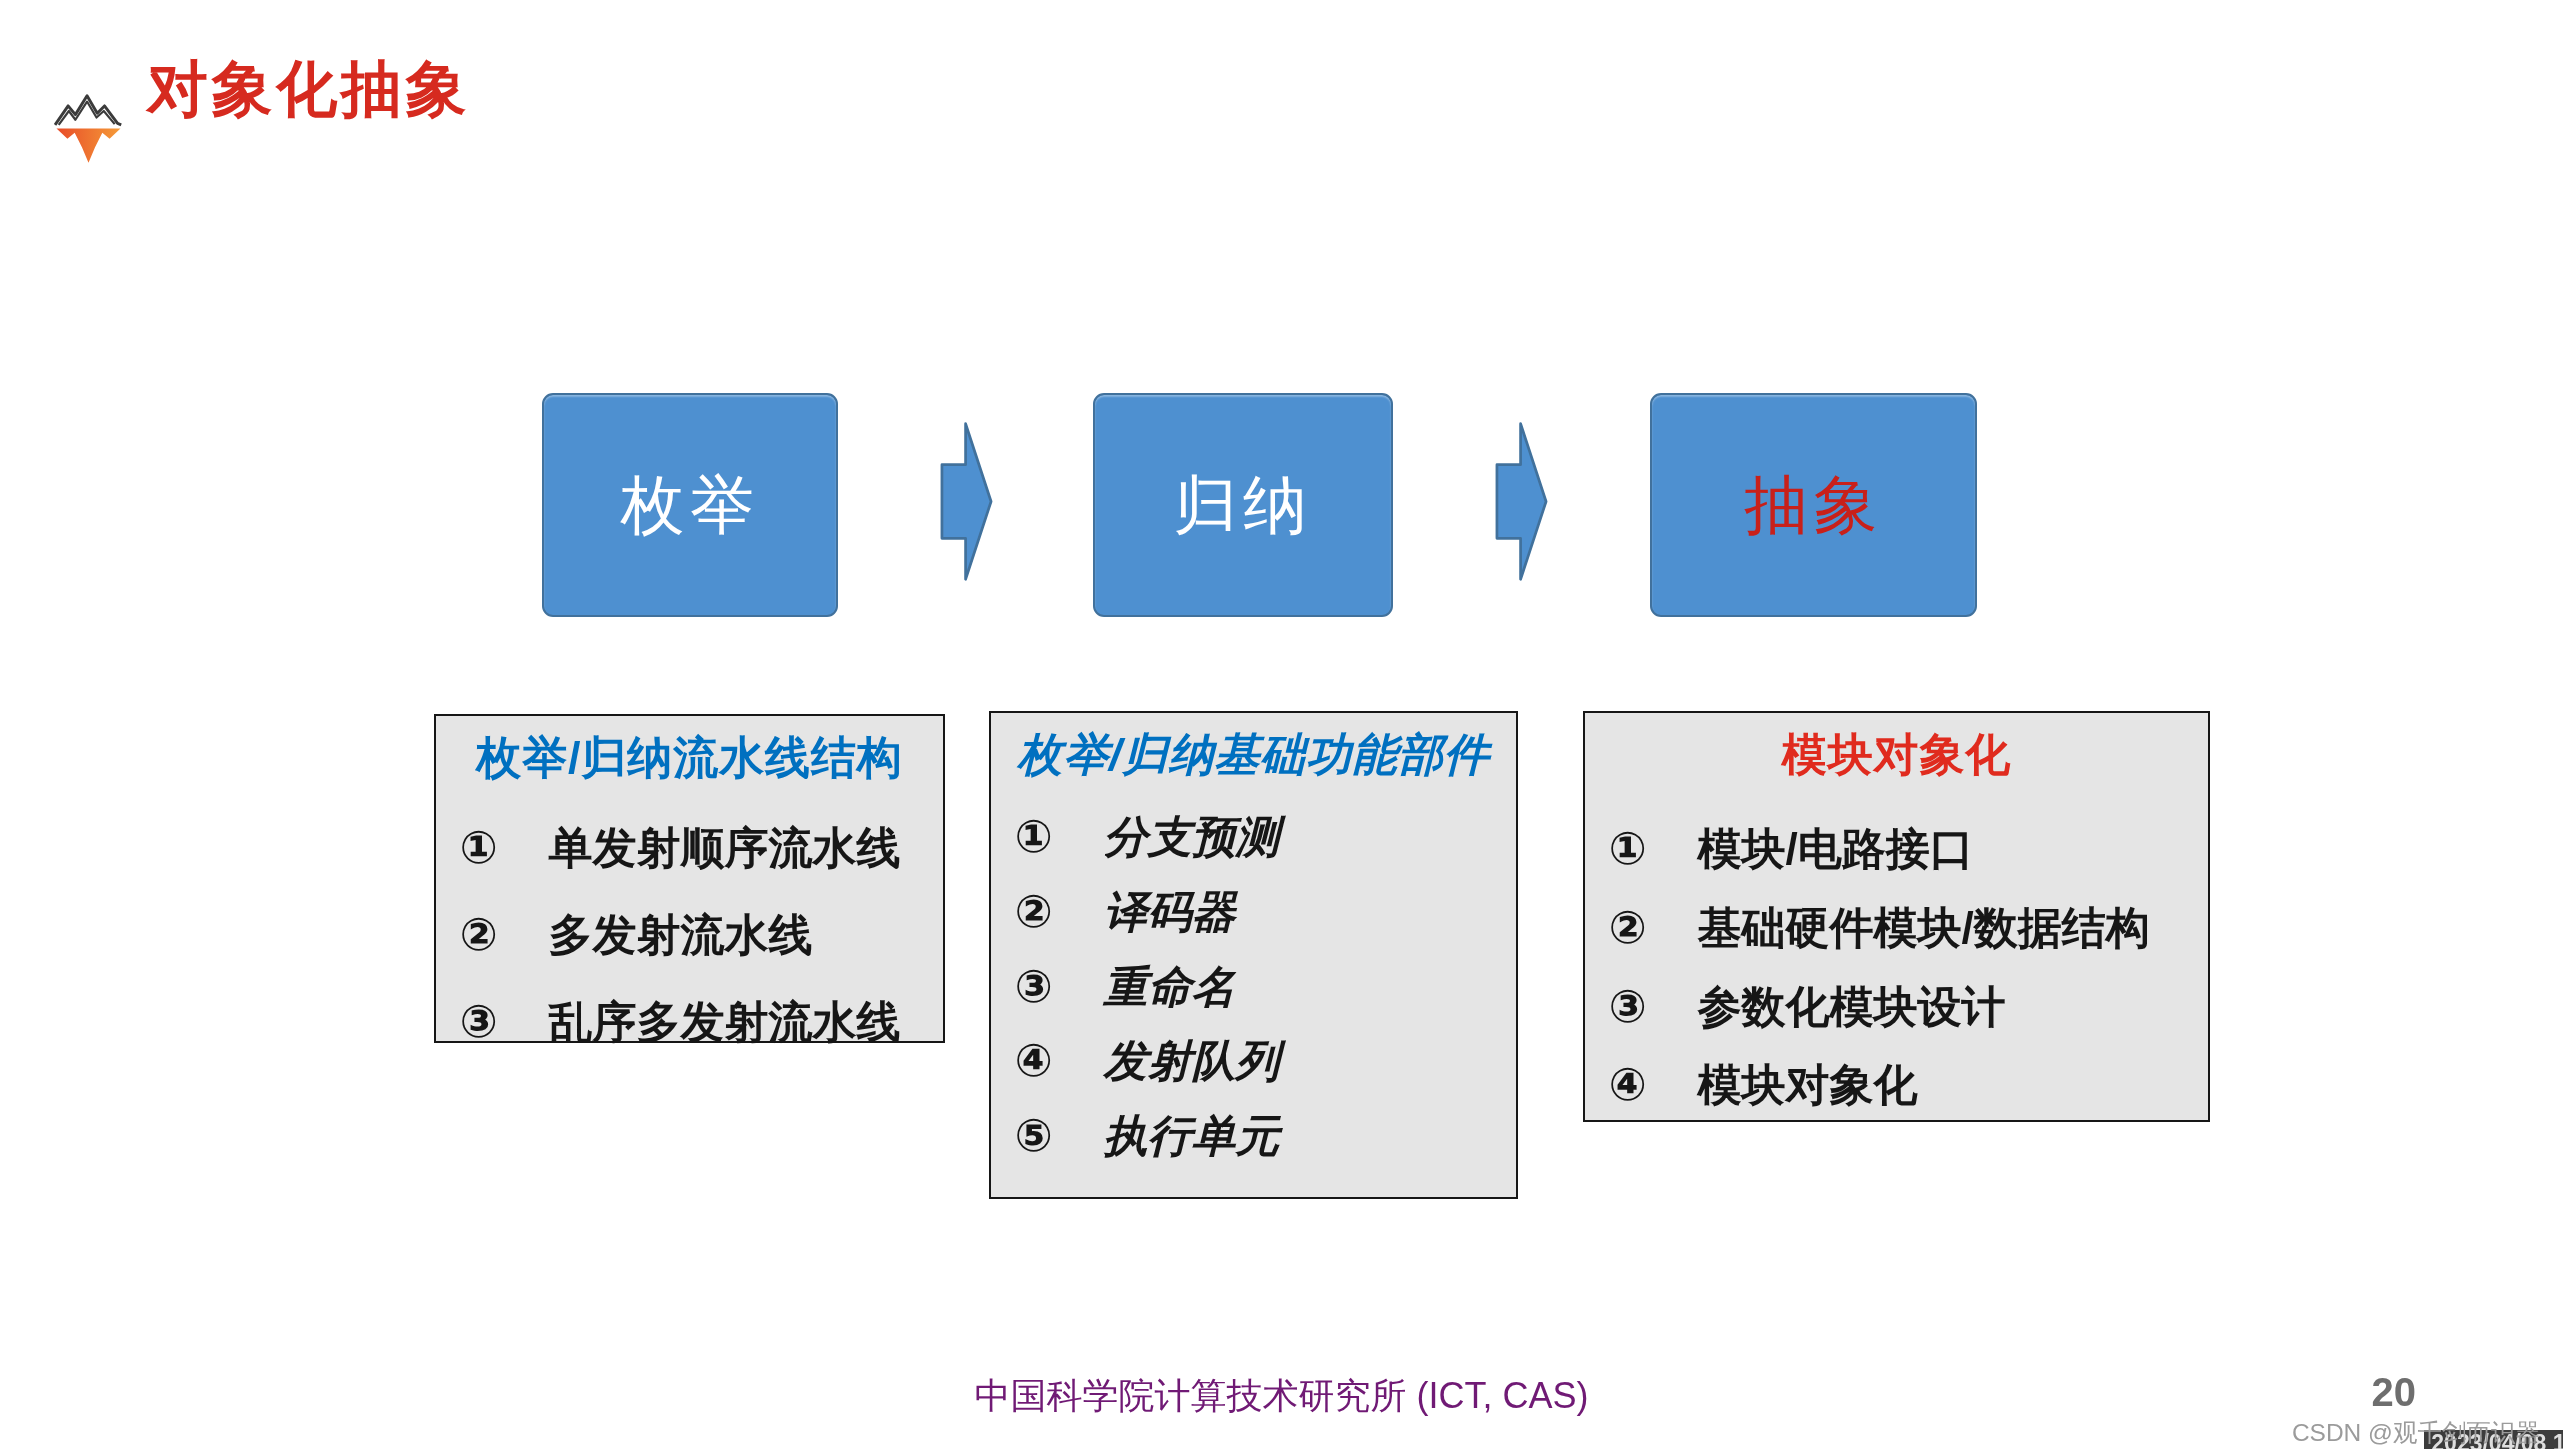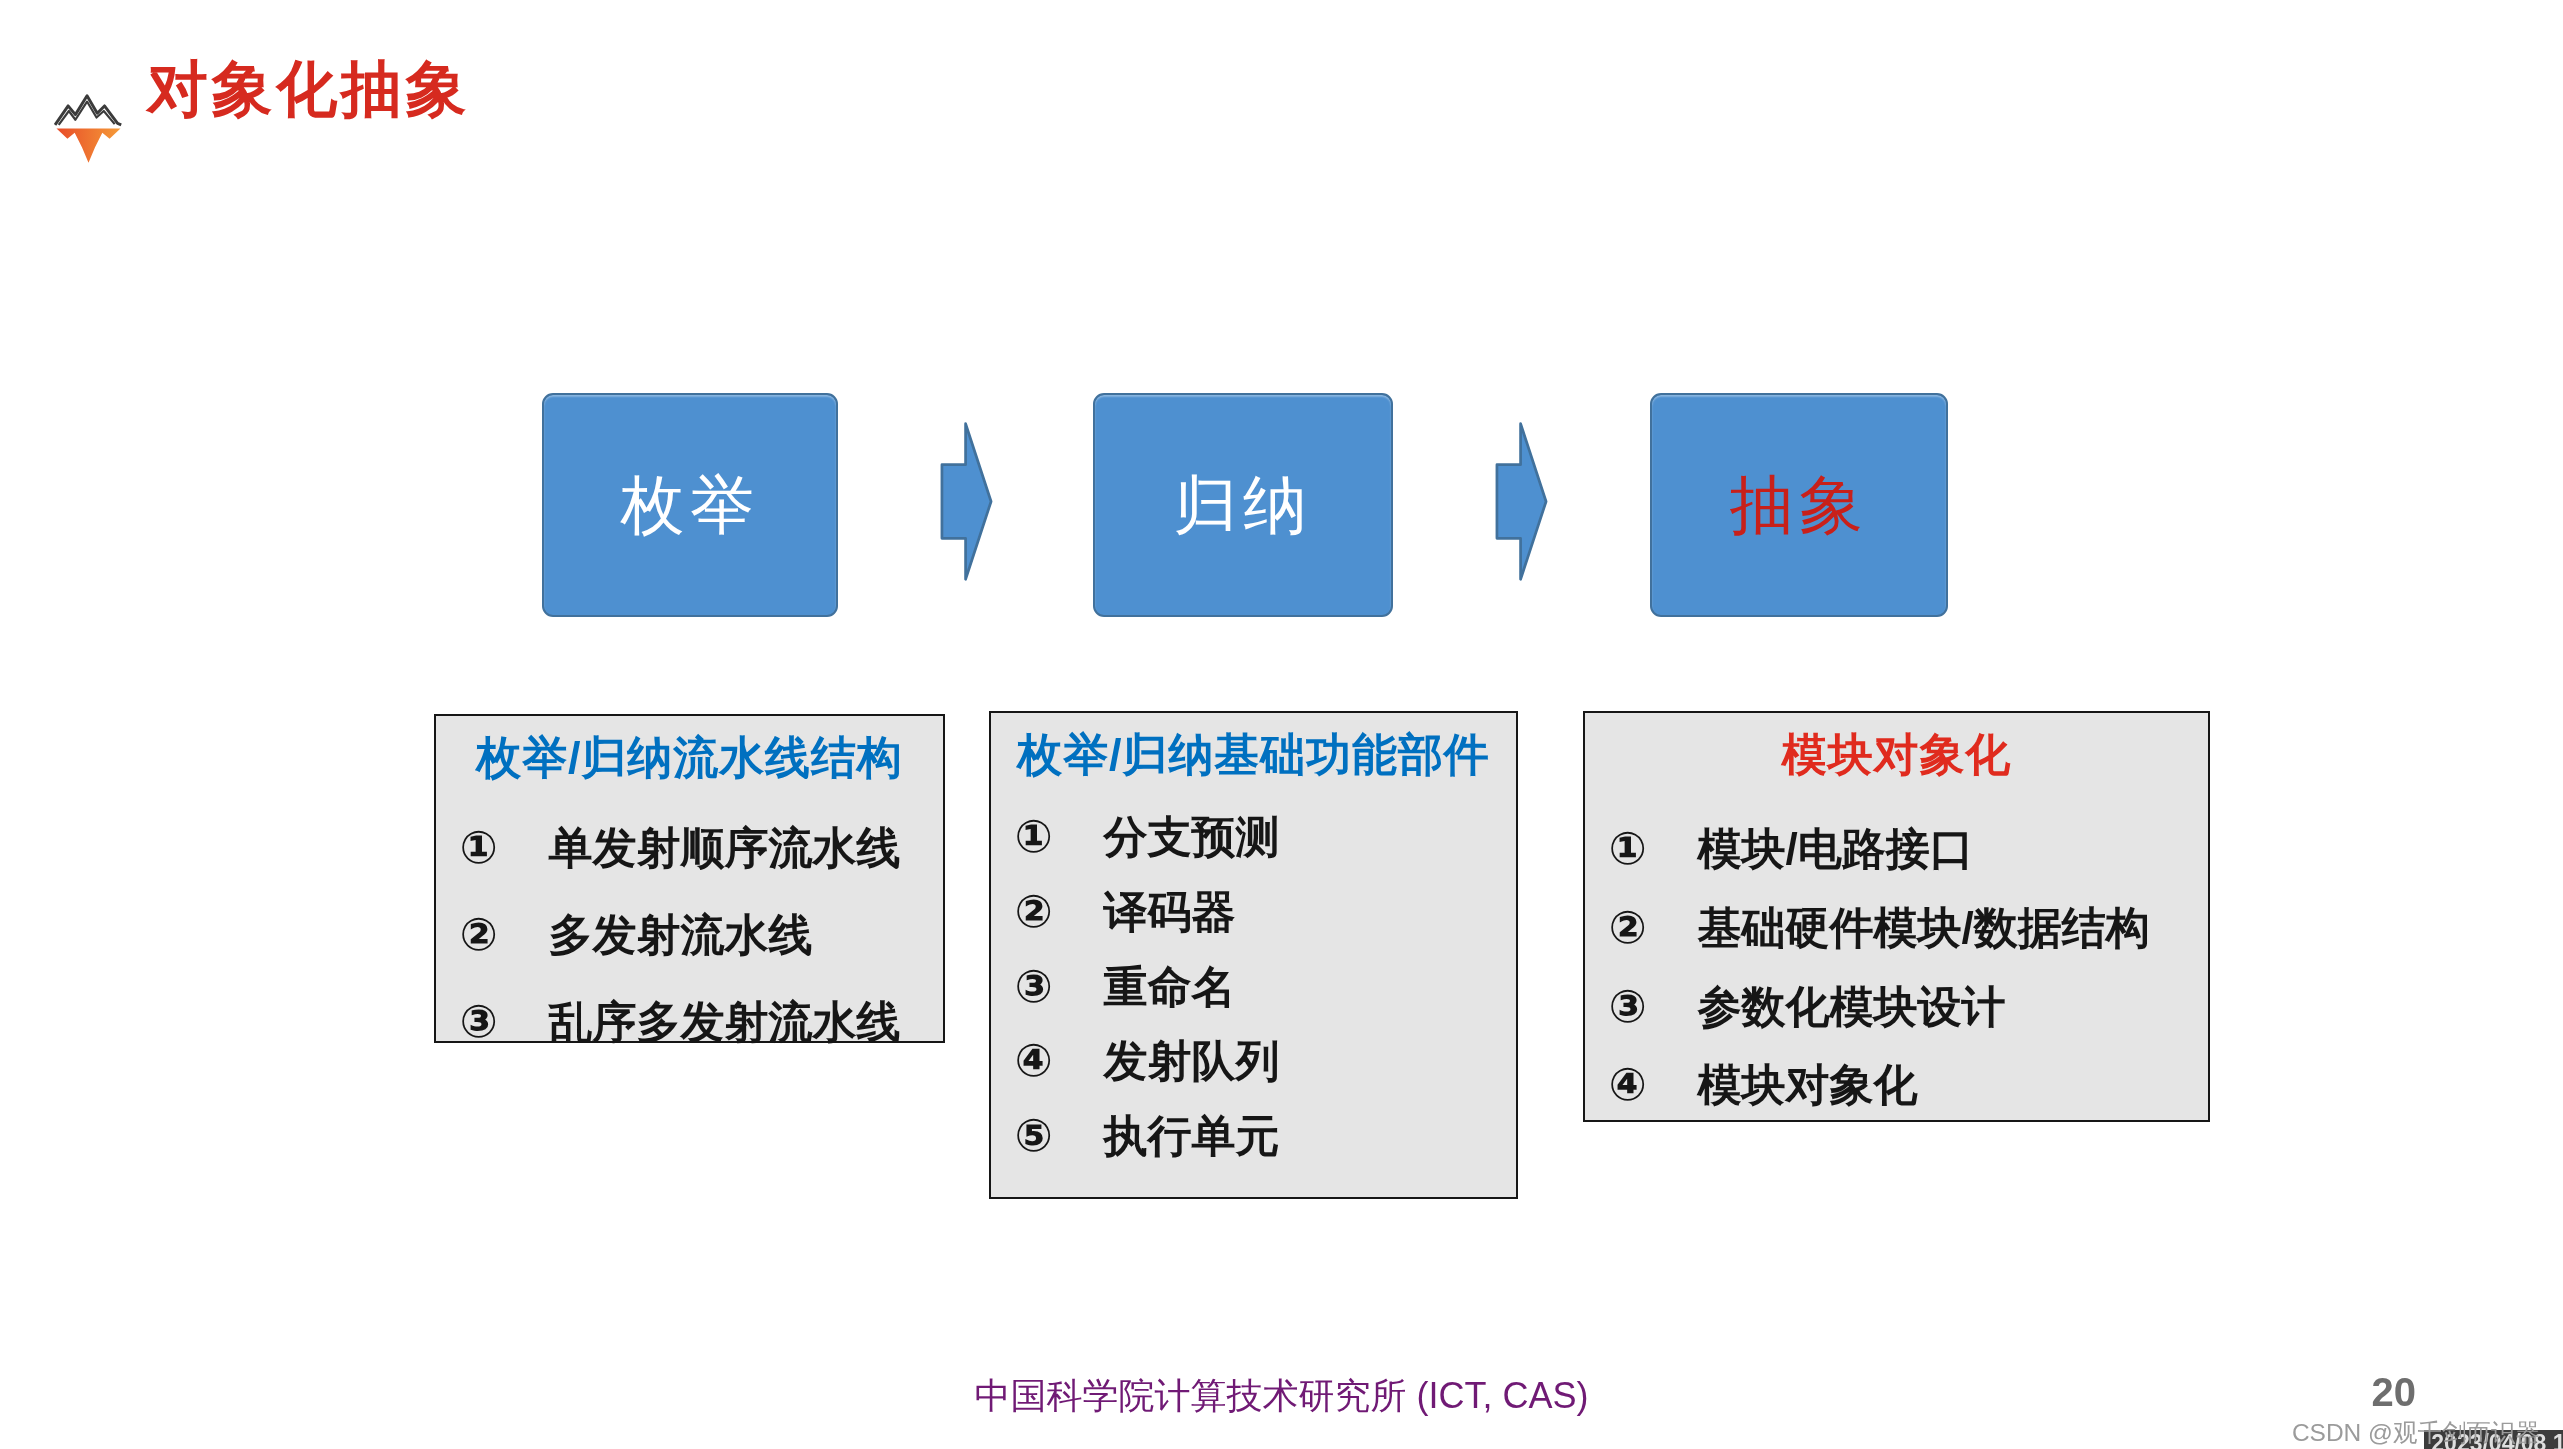--- a/index.html
+++ b/index.html
@@ -16,32 +16,32 @@
   
   .flow-box{
     position:absolute;top:393px;height:224px;box-sizing:border-box;
     background:#4e90d0;border:2.7px solid #41719c;border-radius:11px;
     display:flex;align-items:center;justify-content:center;
     box-shadow:inset 0 1.8px 1.8px rgba(255,255,255,.35);
   }
   .flow-box .lbl{font-size:64px;color:#ffffff;font-weight:400;letter-spacing:5.5px;}
   #fb1{left:542px;width:296px;}
   #fb2{left:1093px;width:300px;}
-  #fb3{left:1650px;width:298px;}
+  #fb3{left:1650px;width:327px;}
   #fb3 .lbl{color:#c8201a;}
   .flow-arrow{position:absolute;top:421px;width:53px;height:161px;}
   #ar1{left:940px;}
   #ar2{left:1495px;}
   
   .panel{
     position:absolute;box-sizing:border-box;background:#e5e5e5;
     border:2.7px solid #161616;padding-top:16px;
   }
   #p1{left:434px;top:714px;width:511px;height:329px;}
-  #p2{left:989px;top:711px;width:529px;height:488px;}
+  #p2{left:989px;top:711px;width:529px;height:488px;font-style:italic;}
   #p3{left:1583px;top:711px;width:627px;height:411px;}
   .panel-title{
     font-size:45px;font-weight:800;text-align:center;line-height:1.16;
     color:#0070c0;letter-spacing:0.9px;
   }
   #p3 .panel-title{color:#e02b1e;}
   .items{display:flex;flex-direction:column;padding-left:23.6px;padding-right:7.3px;}
   #p1 .items{margin-top:38px;gap:35px;}
   #p2 .items{margin-top:30px;gap:23px;}
   #p3 .items{margin-top:42px;gap:27px;}

